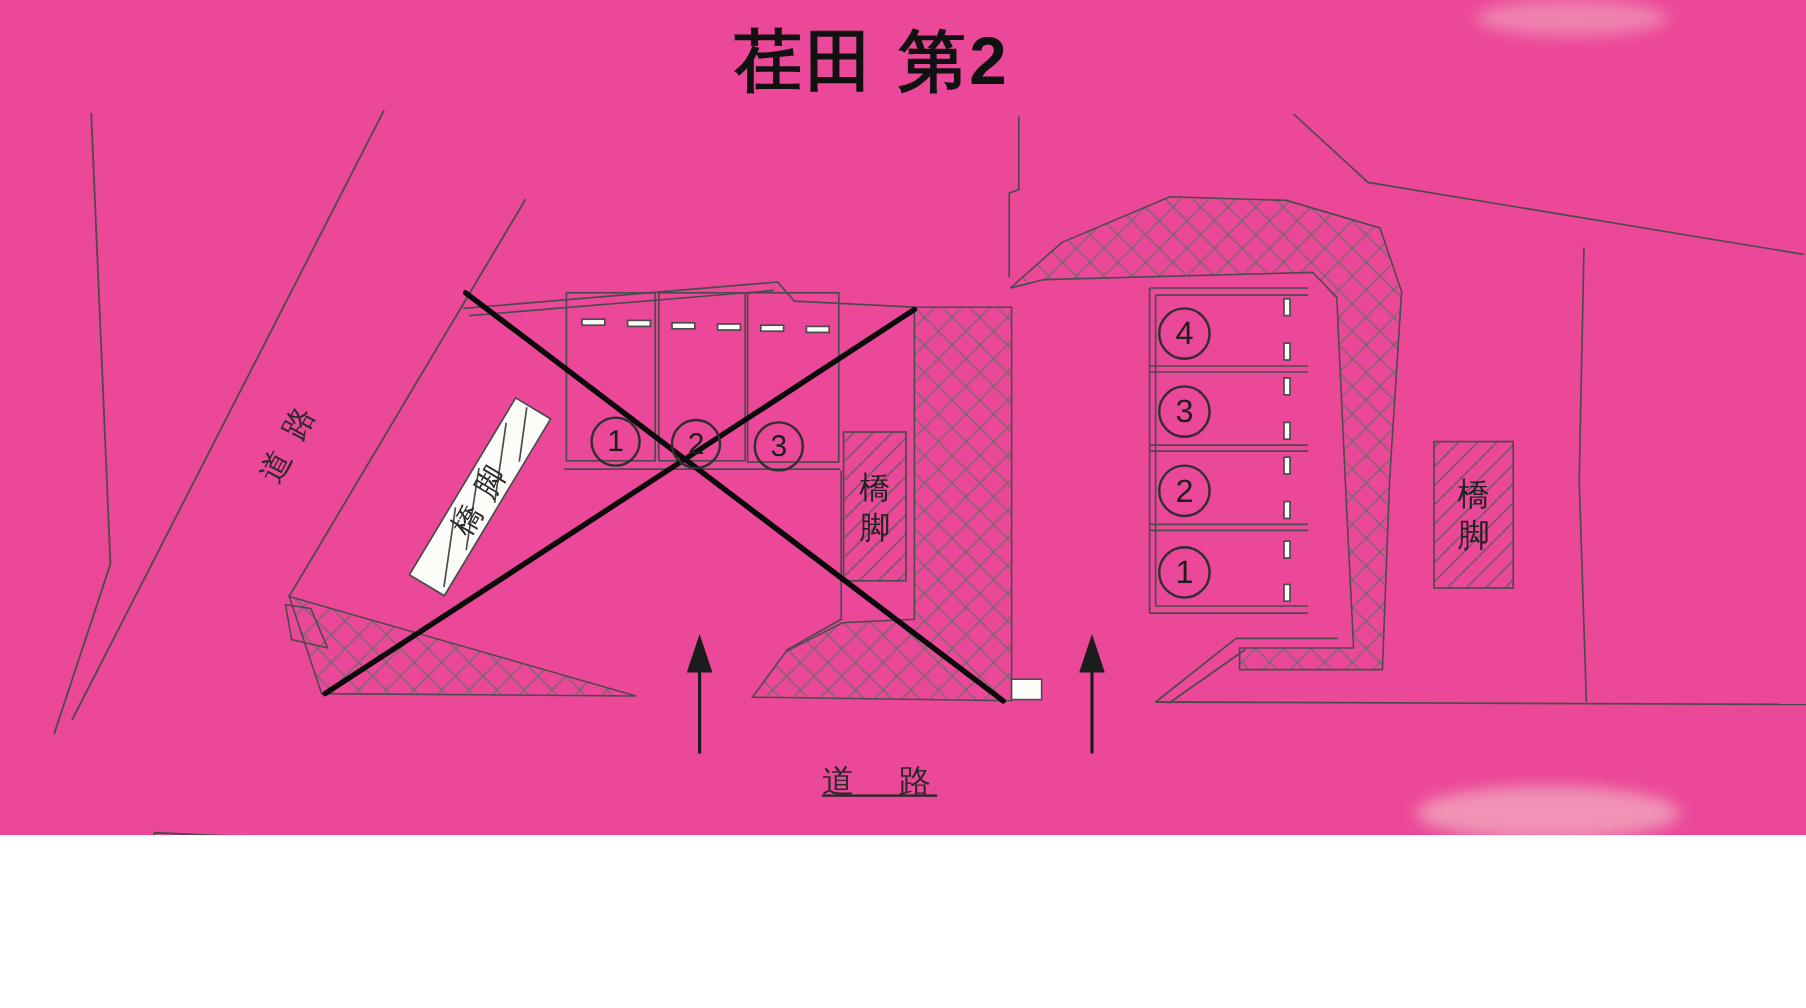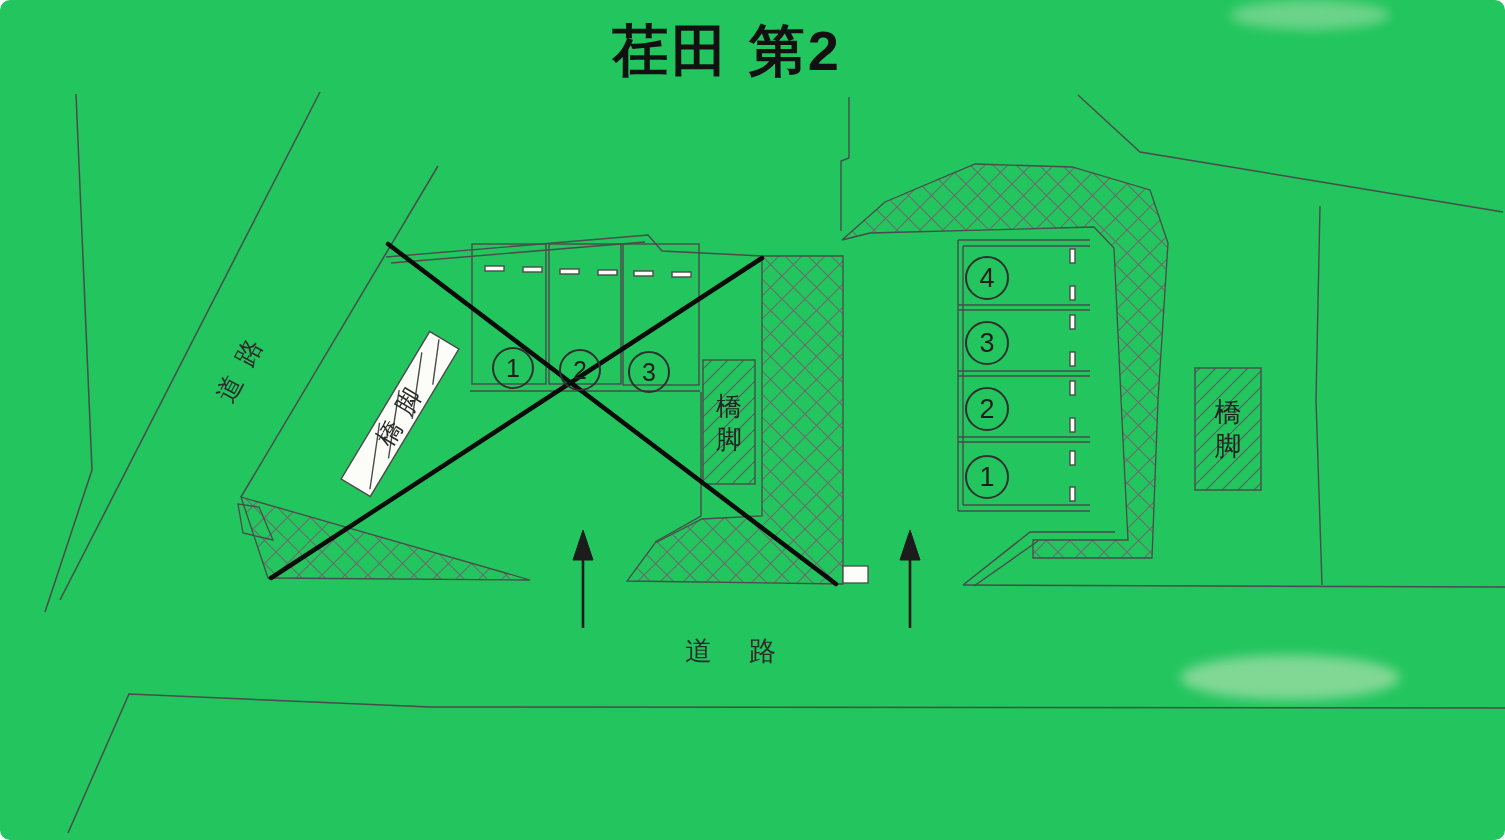--- a/index.html
+++ b/index.html
@@ -1,26 +1,26 @@
 <!DOCTYPE html>
 <html><head>
 <meta charset="utf-8">
 <style>
   html,body{margin:0;padding:0;background:#ffffff;}
   body{font-family:"Liberation Sans", sans-serif;}
-  .plan{position:relative;width:1505px;height:840px;background:#22c55e;overflow:hidden;border-radius:10px;}
+  .plan{position:relative;width:1505px;height:696px;background:#ec4899;overflow:hidden;}
   .tint{position:absolute;border-radius:50%;background:#f5efd9;opacity:.45;filter:blur(6px);}
   svg{position:absolute;left:0;top:0;}
   .txt{position:absolute;color:#1d1d1d;white-space:nowrap;}
   .title{left:727px;top:52px;transform:translate(-50%,-50%);
          font-size:56px;font-weight:bold;letter-spacing:3px;color:#111;}
   .road-left{left:243px;top:364px;transform:translate(-50%,-50%) rotate(-62deg);
          font-size:26px;letter-spacing:15px;color:#2a2a2a;}
   .road-bottom{left:733px;top:651px;transform:translate(-50%,-50%);
-         font-size:27px;letter-spacing:5px;color:#2a2a2a;}
+         font-size:27px;letter-spacing:5px;color:#2a2a2a;text-decoration:underline;}
   .pier-tilted{left:402px;top:412px;transform:translate(-50%,-50%) rotate(-59deg);
          font-size:25px;letter-spacing:12px;color:#2a2a2a;}
   .pier-vert{position:absolute;display:flex;flex-direction:column;align-items:center;
          justify-content:center;gap:7px;color:#222;}
   .pier-vert span{font-size:26px;line-height:1;}
   .pier-mid{left:703px;top:360px;width:52px;height:124px;}
   .pier-right{left:1195px;top:368px;width:66px;height:122px;}
   .pier-right span{font-size:27px;}
   .spot{position:absolute;width:38px;height:38px;border:2.2px solid #2f2f2f;border-radius:50%;
         display:flex;align-items:center;justify-content:center;font-size:25px;color:#1d1d1d;

